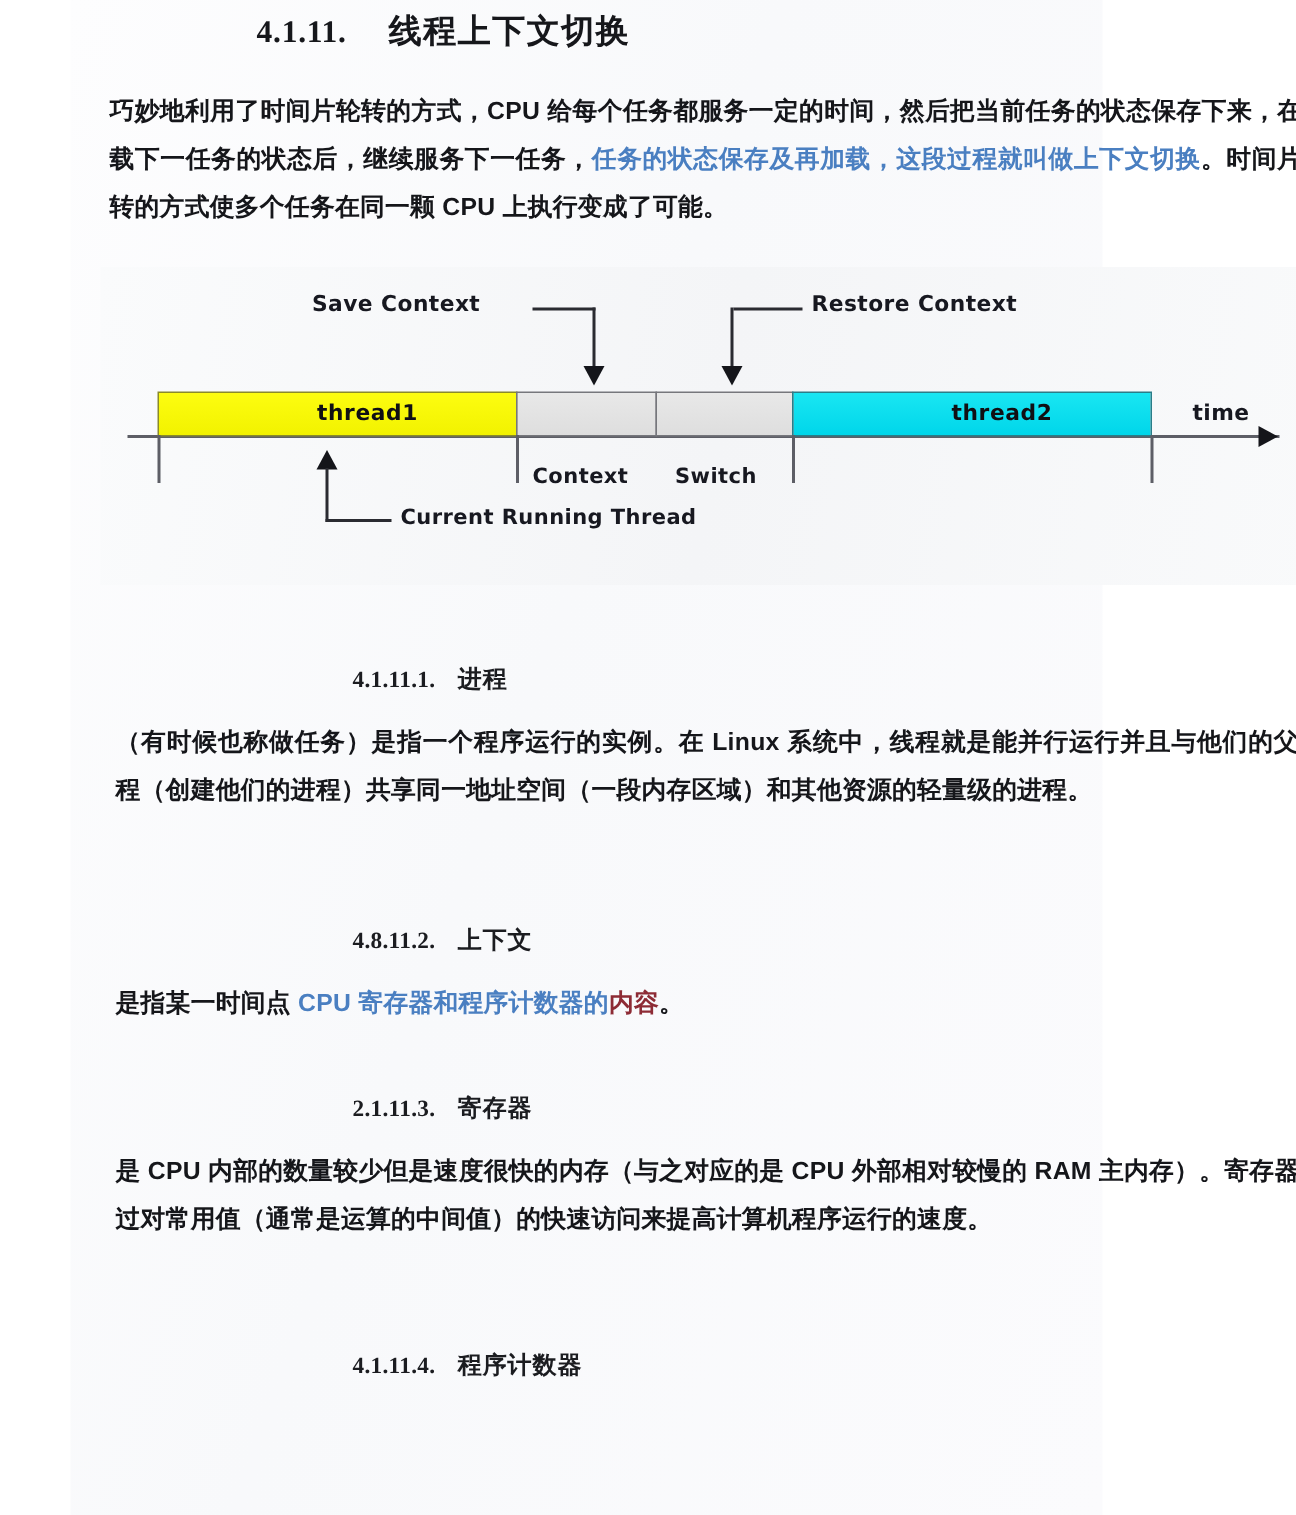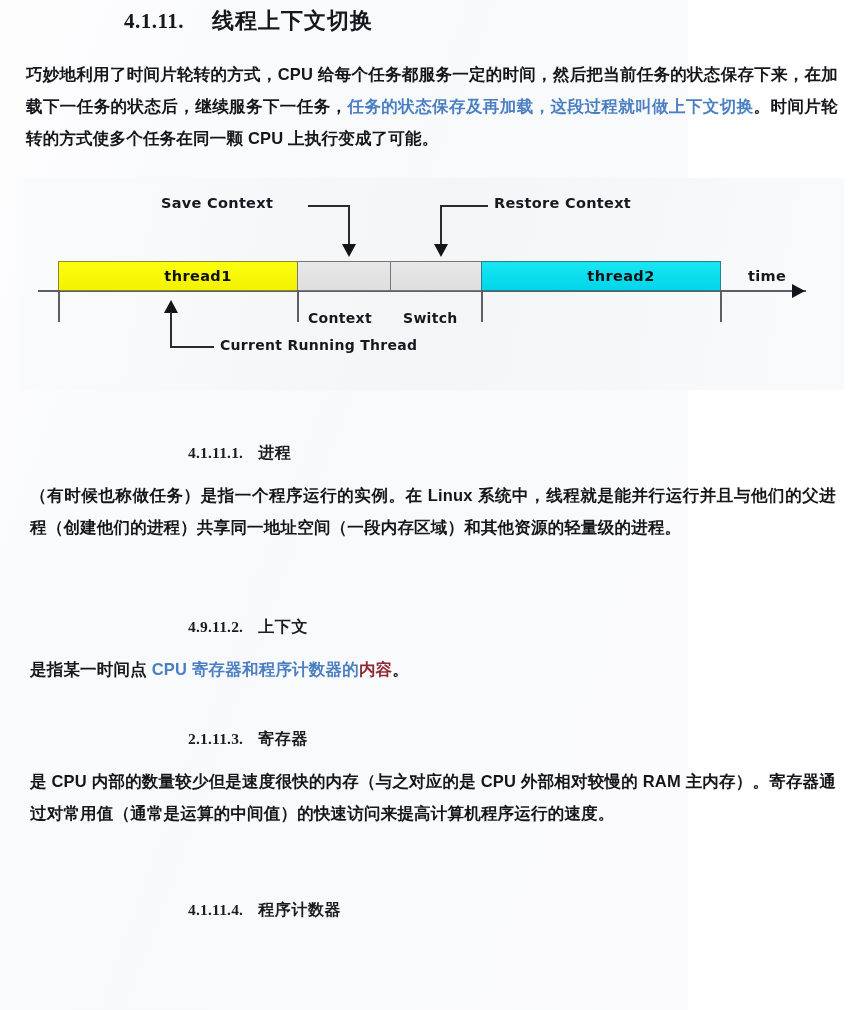--- a/index.html
+++ b/index.html
@@ -12,20 +12,21 @@
     height: 1010px;
     overflow: hidden;
     font-family: "Liberation Sans", "DejaVu Sans", sans-serif;
   }
   .page {
     position: relative;
     width: 688px;
     height: 1010px;
     background: linear-gradient(110deg, #fdfdfe 0%, #f8f9fb 45%, #fbfbfd 100%);
     box-sizing: border-box;
+    margin-left: 47px;
   }
 
   
   .h-main {
     position: absolute;
     left: 124px;
     top: 6px;
     font-family: "Liberation Serif", "DejaVu Serif", serif;
     font-weight: bold;
     color: #16171b;
@@ -207,21 +208,21 @@
   </div>
 
   <div class="h-sub" style="left:188px; top:443px;">
     <span class="num">4.1.11.1.</span><span class="ttl">进程</span>
   </div>
   <div class="para" style="left:30px; top:479px; width:806px;">
     <span>（有时候也称做任务）是指一个程序运行的实例。在 Linux 系统中，线程就是能并行运行并且与他们的父进程（创建他们的进程）共享同一地址空间（一段内存区域）和其他资源的轻量级的进程。</span>
   </div>
 
   <div class="h-sub" style="left:188px; top:617px;">
-    <span class="num">4.9.11.2.</span><span class="ttl">上下文</span>
+    <span class="num">4.8.11.2.</span><span class="ttl">上下文</span>
   </div>
   <div class="para" style="left:30px; top:653px; width:806px; text-align:left;">
     <span>是指某一时间点 </span><span class="blue">CPU 寄存器和程序计数器的</span><span class="maroon">内容</span><span>。</span>
   </div>
 
   <div class="h-sub" style="left:188px; top:729px;">
     <span class="num">2.1.11.3.</span><span class="ttl">寄存器</span>
   </div>
   <div class="para" style="left:30px; top:765px; width:806px;">
     <span>是 CPU 内部的数量较少但是速度很快的内存（与之对应的是 CPU 外部相对较慢的 RAM 主内存）。寄存器通过对常用值（通常是运算的中间值）的快速访问来提高计算机程序运行的速度。</span>

